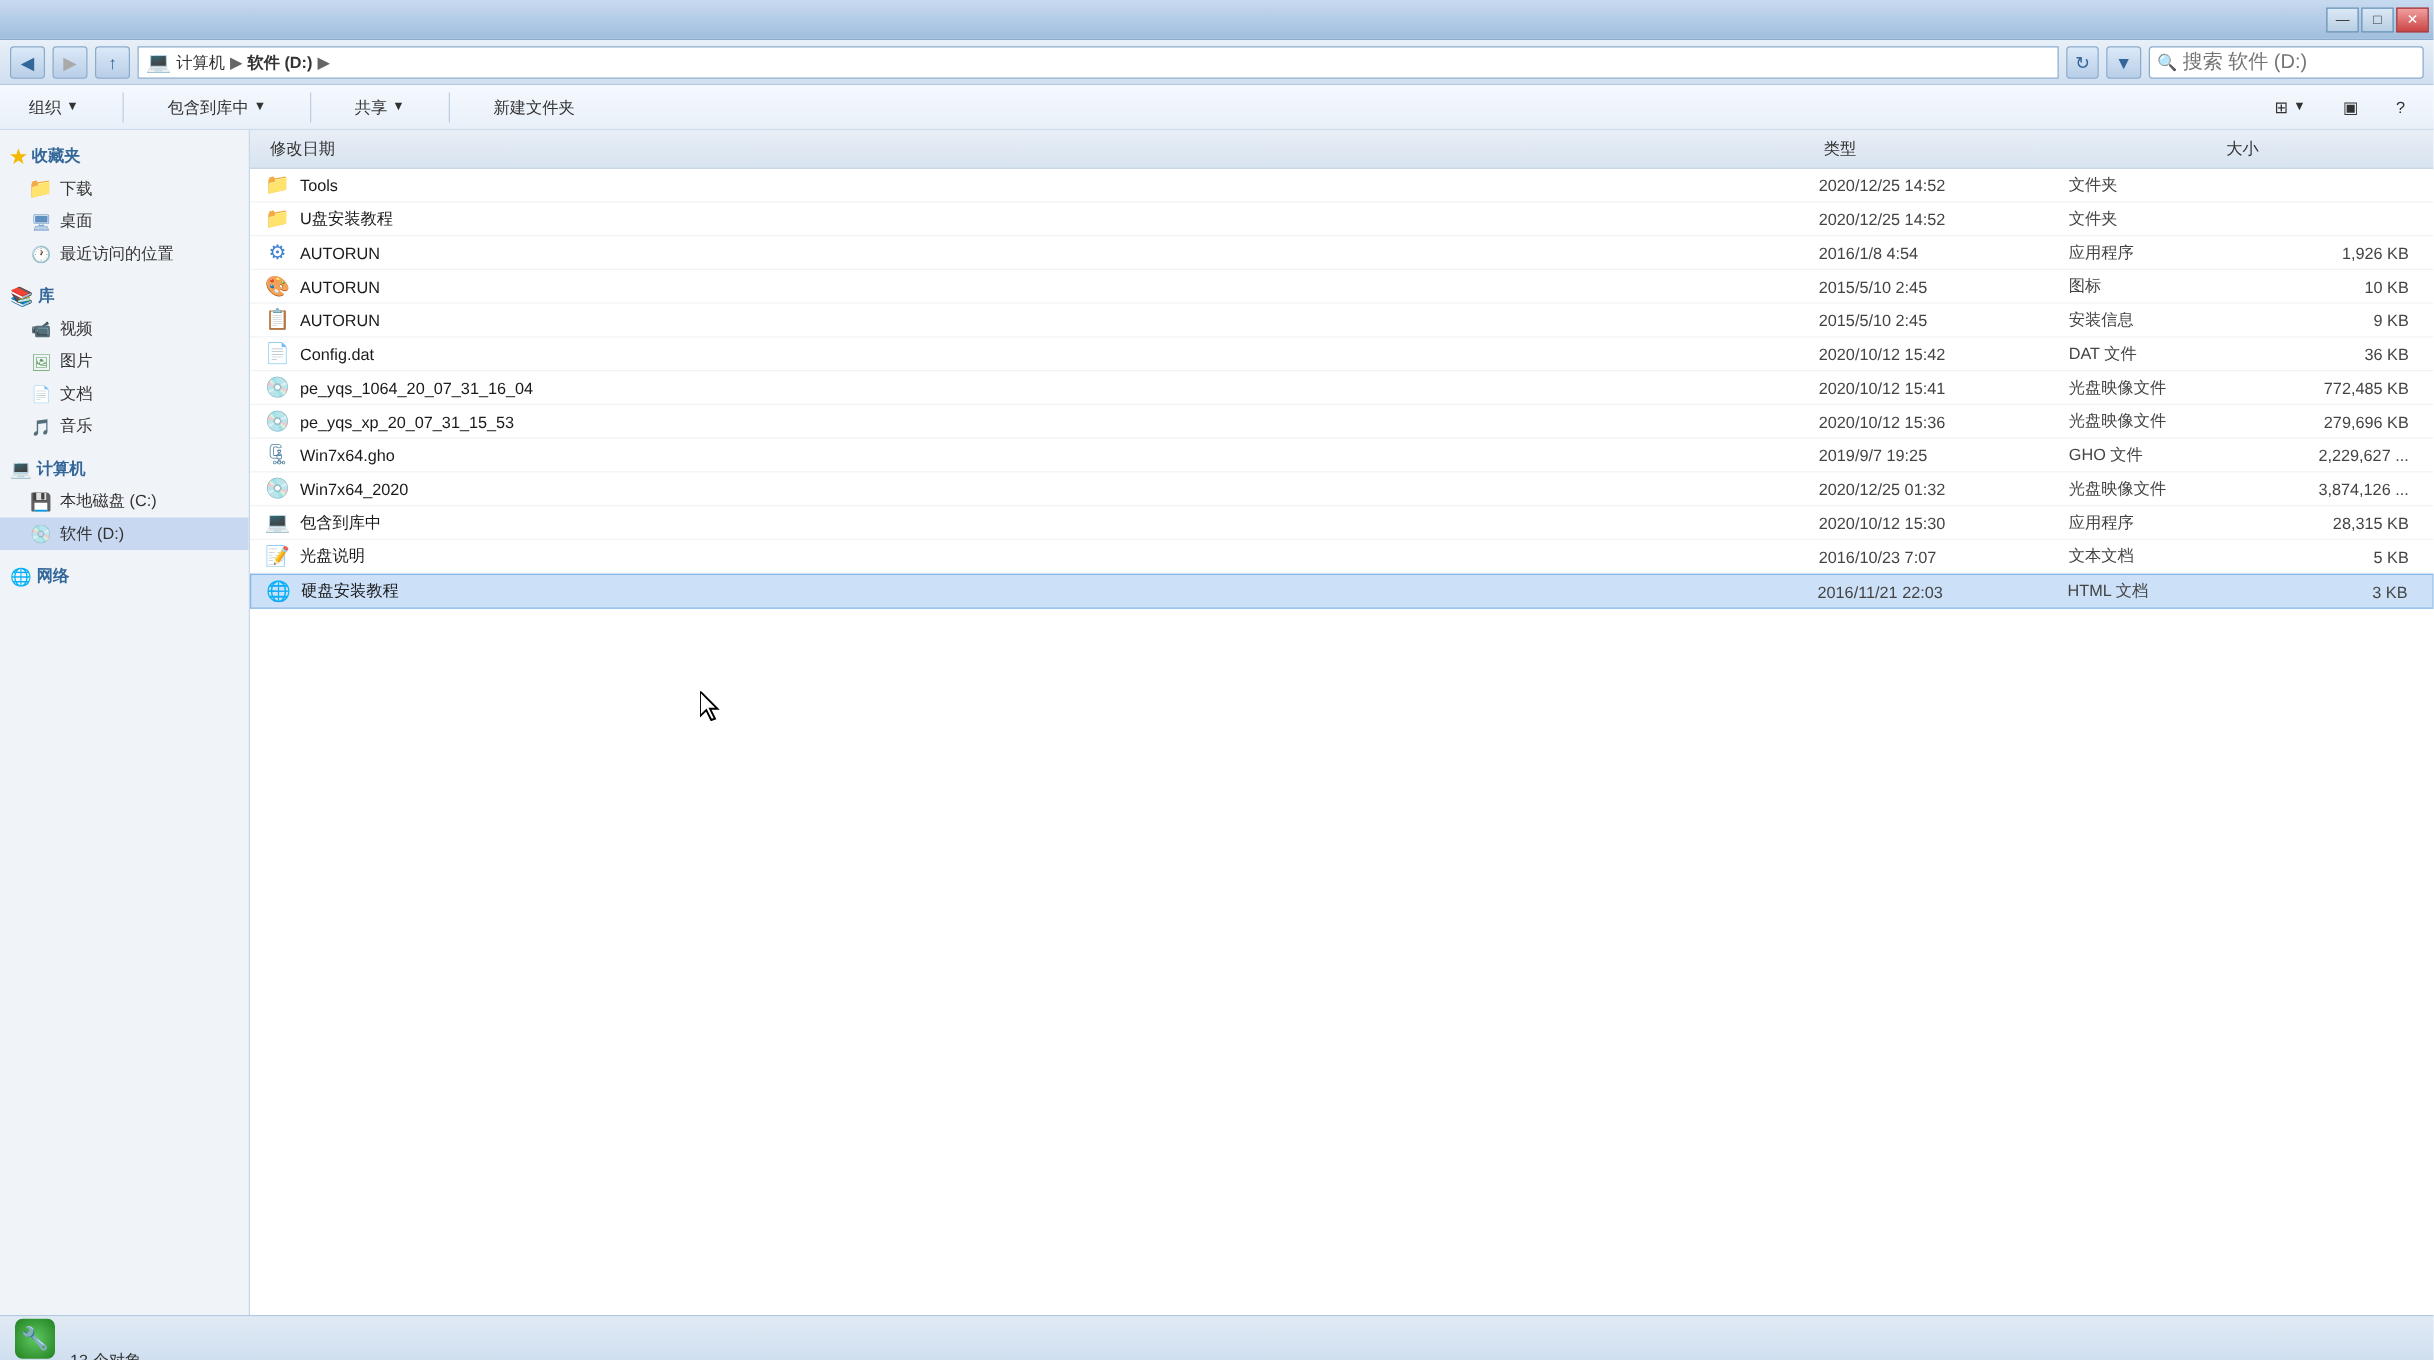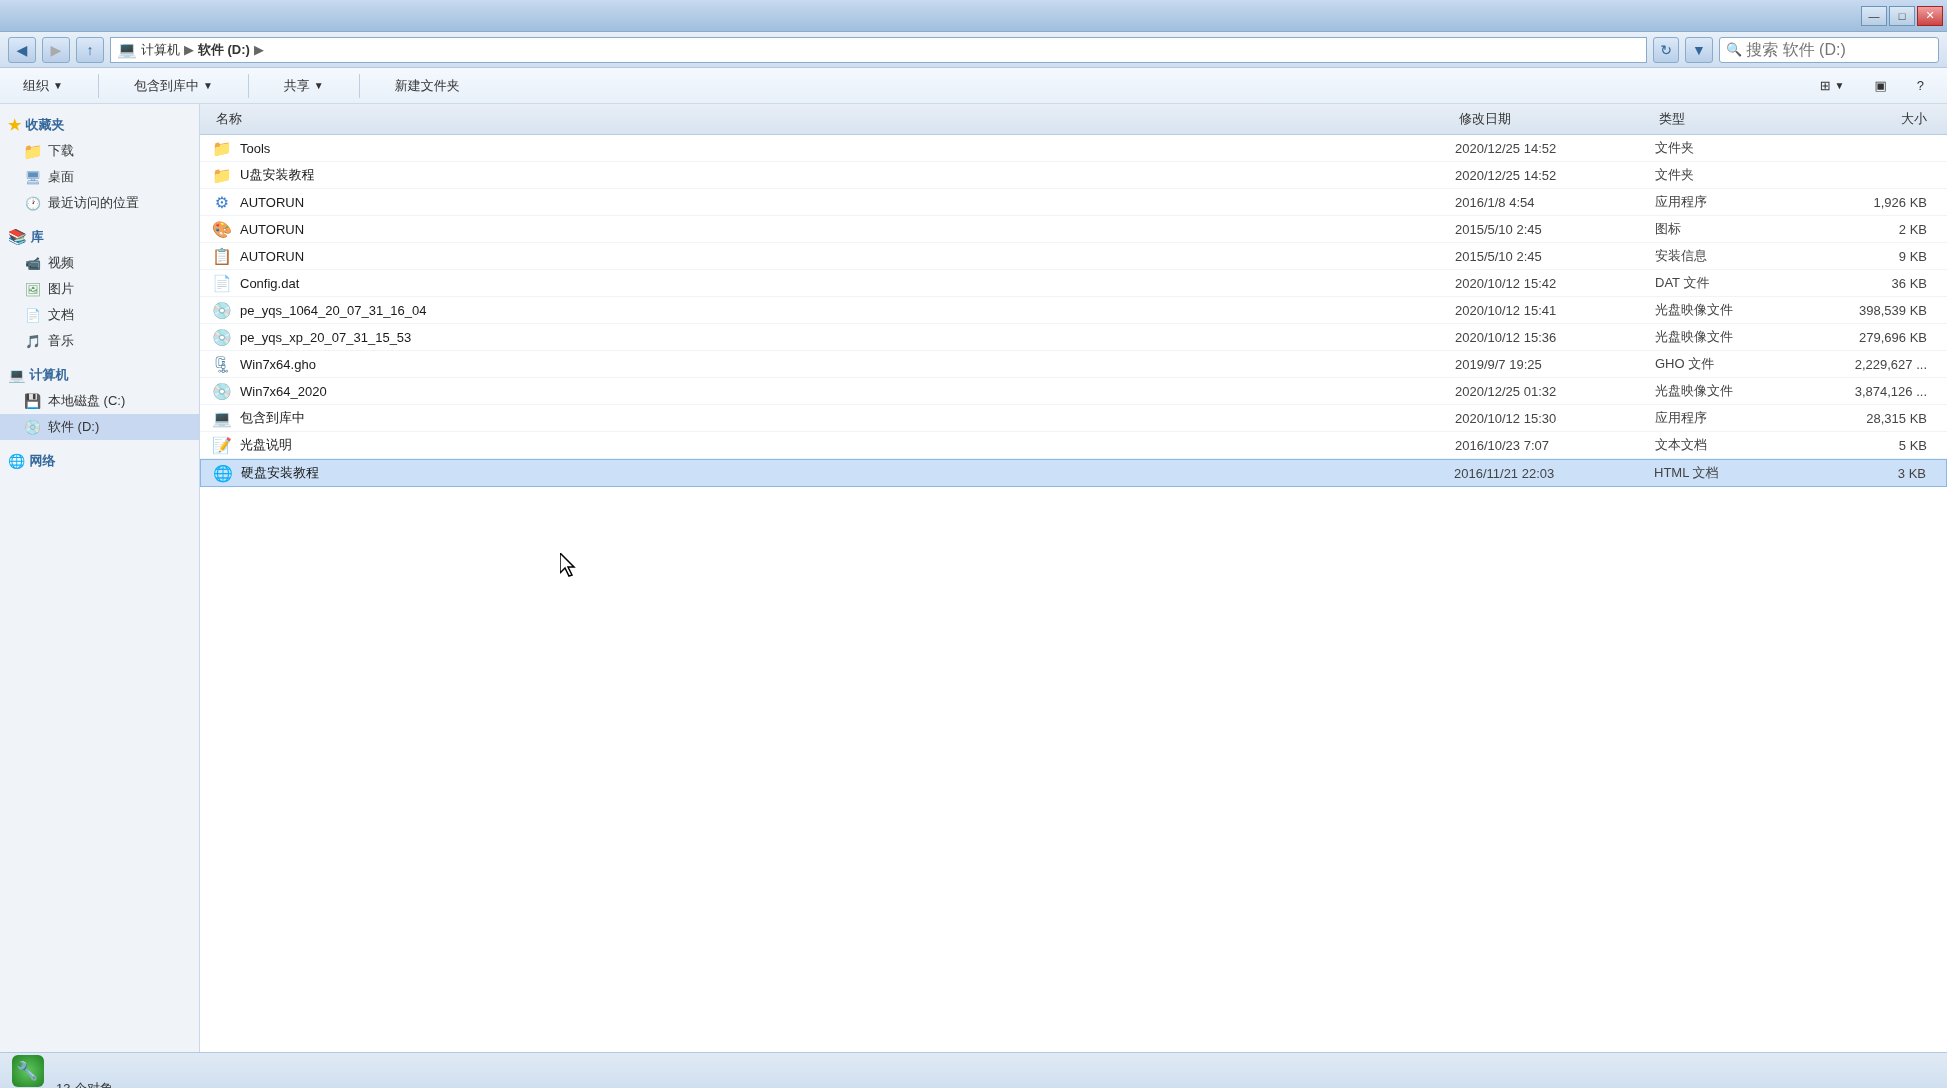--- a/index.html
+++ b/index.html
@@ -423,21 +423,20 @@
       <div class="sidebar-section-header">
         <span style="color:#6090b0;font-size:14px;">🌐</span>
         <span>网络</span>
       </div>
     </div>
   </div>
 
   <div class="file-list">
 
     <div class="file-list-header">
-      <div class="col-header">名称</div>
       <div class="col-header">修改日期</div>
       <div class="col-header">类型</div>
       <div class="col-header" style="text-align:right;padding-right:8px;">大小</div>
     </div>
 
     <div id="file-rows-container">
         <div class="file-row">
     <div class="file-name-cell">
       <div class="file-icon" style="color:#f5b942">📁</div>
       <span>Tools</span>
@@ -464,21 +463,21 @@
     <div class="file-type">应用程序</div>
     <div class="file-size">1,926 KB</div>
   </div>
         <div class="file-row">
     <div class="file-name-cell">
       <div class="file-icon" style="color:#c0a040">🎨</div>
       <span>AUTORUN</span>
     </div>
     <div class="file-date">2015/5/10 2:45</div>
     <div class="file-type">图标</div>
-    <div class="file-size">2 KB</div>
+    <div class="file-size">10 KB</div>
   </div>
         <div class="file-row">
     <div class="file-name-cell">
       <div class="file-icon" style="color:#888888">📋</div>
       <span>AUTORUN</span>
     </div>
     <div class="file-date">2015/5/10 2:45</div>
     <div class="file-type">安装信息</div>
     <div class="file-size">9 KB</div>
   </div>
@@ -491,21 +490,21 @@
     <div class="file-type">DAT 文件</div>
     <div class="file-size">36 KB</div>
   </div>
         <div class="file-row">
     <div class="file-name-cell">
       <div class="file-icon" style="color:#6090b0">💿</div>
       <span>pe_yqs_1064_20_07_31_16_04</span>
     </div>
     <div class="file-date">2020/10/12 15:41</div>
     <div class="file-type">光盘映像文件</div>
-    <div class="file-size">398,539 KB</div>
+    <div class="file-size">772,485 KB</div>
   </div>
         <div class="file-row">
     <div class="file-name-cell">
       <div class="file-icon" style="color:#6090b0">💿</div>
       <span>pe_yqs_xp_20_07_31_15_53</span>
     </div>
     <div class="file-date">2020/10/12 15:36</div>
     <div class="file-type">光盘映像文件</div>
     <div class="file-size">279,696 KB</div>
   </div>

